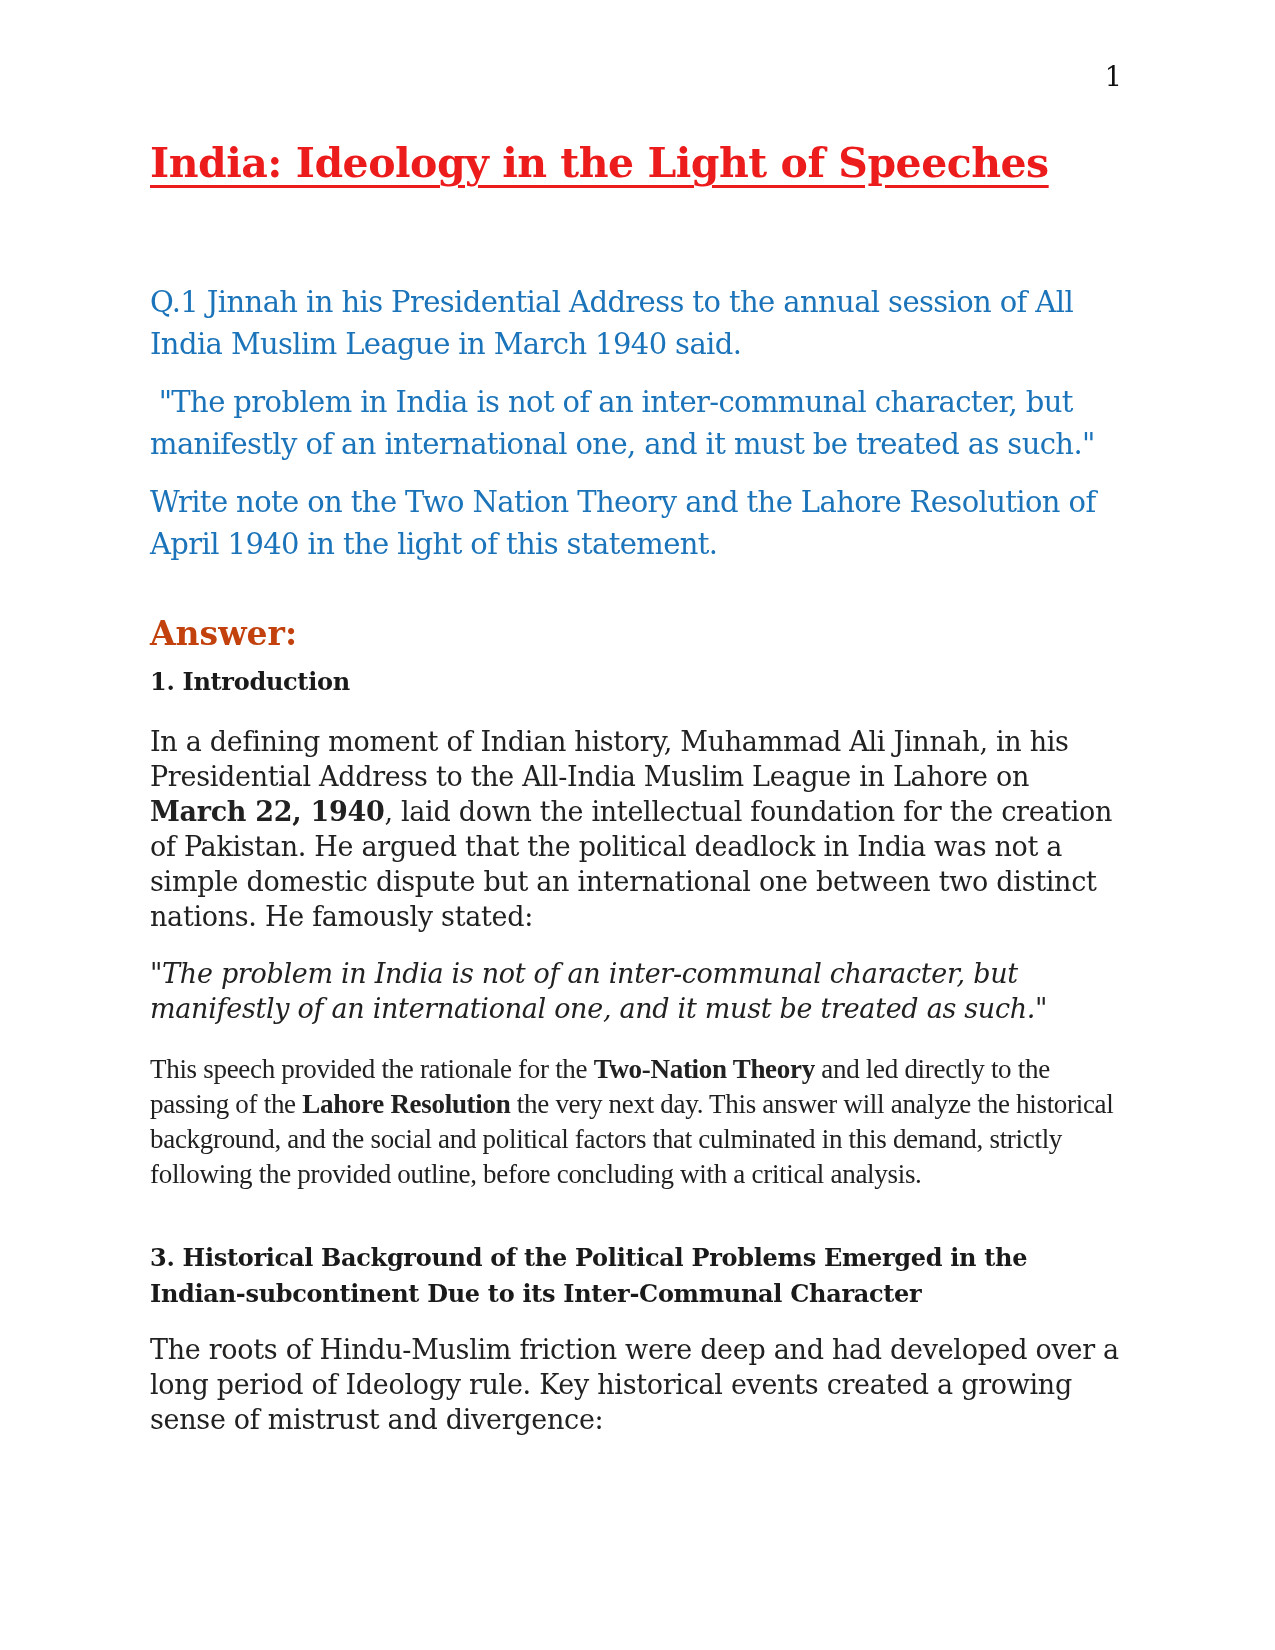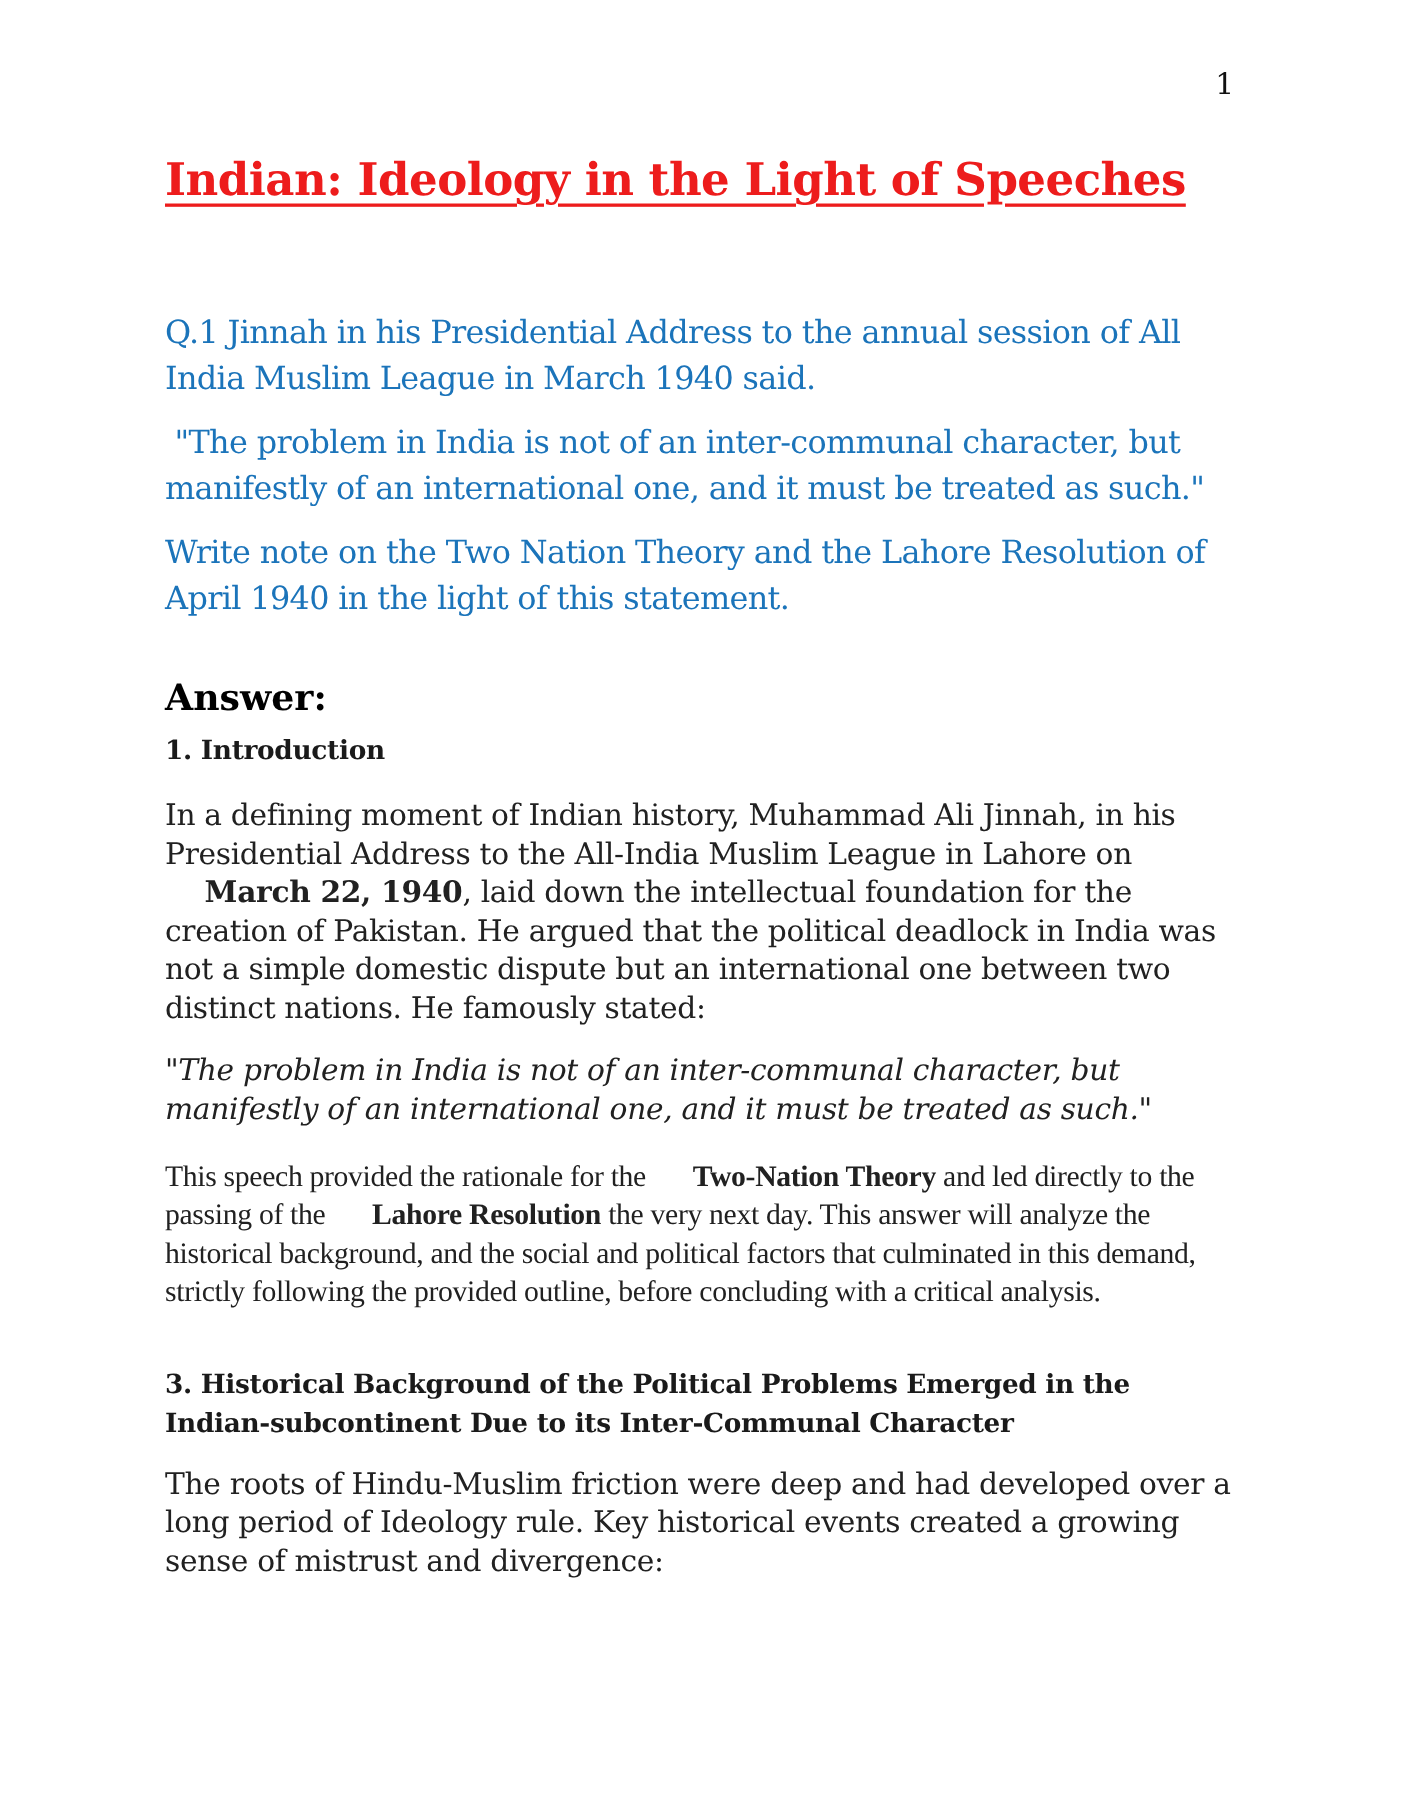--- a/index.html
+++ b/index.html
@@ -48,21 +48,21 @@
     font-weight: normal;
     letter-spacing: -0.6px;
     color: #1b74ba;
     white-space: pre-wrap;
   }
   .answer-heading {
     margin: 48px 0 0 0;
     font-size: 33px;
     line-height: 41px;
     font-weight: bold;
-    color: #000000;
+    color: #c2410c;
   }
   .section-heading {
     margin: 10px 0 0 0;
     font-size: 24px;
     line-height: 36px;
     font-weight: bold;
     letter-spacing: -0.3px;
     color: #1a1a1a;
   }
   .section-heading.second {
@@ -79,31 +79,31 @@
     margin-top: 22px;
     font-style: italic;
   }
   .body-para.analysis-para {
     margin-top: 26px;
     font-family: Liberation Serif, serif;
   }
   .body-para.final-para {
     margin-top: 20px;
   }
-  .seg-b { font-weight: bold; margin-left: 36px; }
+  .seg-b { font-weight: bold; }
   .seg-i { font-style: italic; }
 </style>
 </head>
 <body>
 
 <div class="page">
 
   <div class="pageno">1</div>
 
-  <h1 class="doc-title">Indian: Ideology in the Light of Speeches</h1>
+  <h1 class="doc-title">India: Ideology in the Light of Speeches</h1>
 
   <div class="q-block">
     <p class="q-para">Q.1 Jinnah in his Presidential Address to the annual session of All India Muslim League in March 1940 said.</p>
     <p class="q-para"> "The problem in India is not of an inter-communal character, but manifestly of an international one, and it must be treated as such."</p>
     <p class="q-para">Write note on the Two Nation Theory and the Lahore Resolution of April 1940 in the light of this statement.</p>
   </div>
 
   <h2 class="answer-heading">Answer:</h2>
 
   <h3 class="section-heading">1. Introduction</h3>

